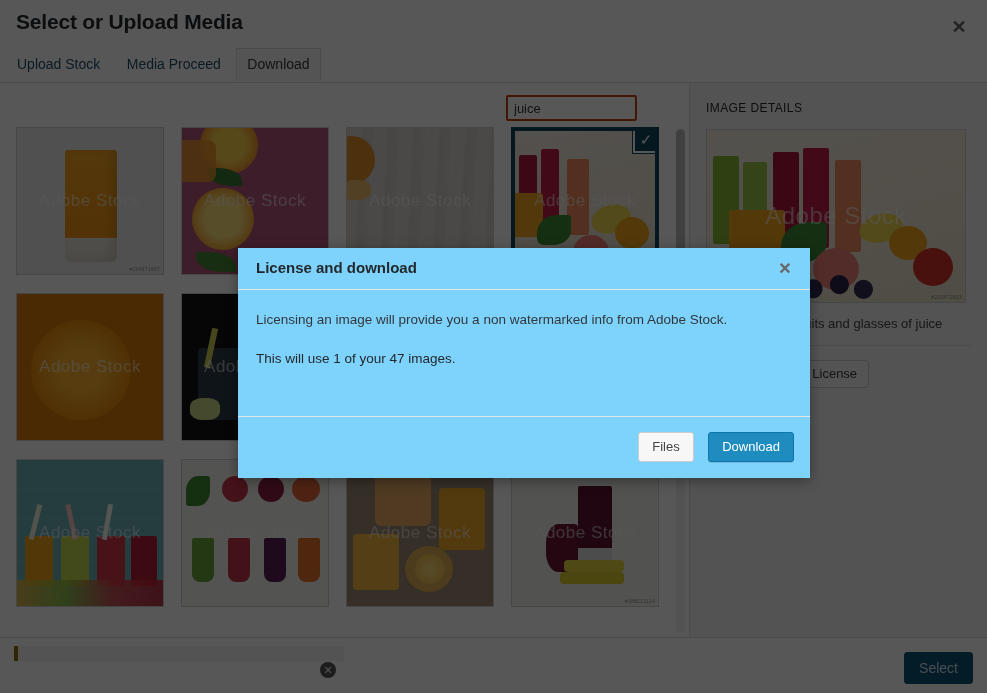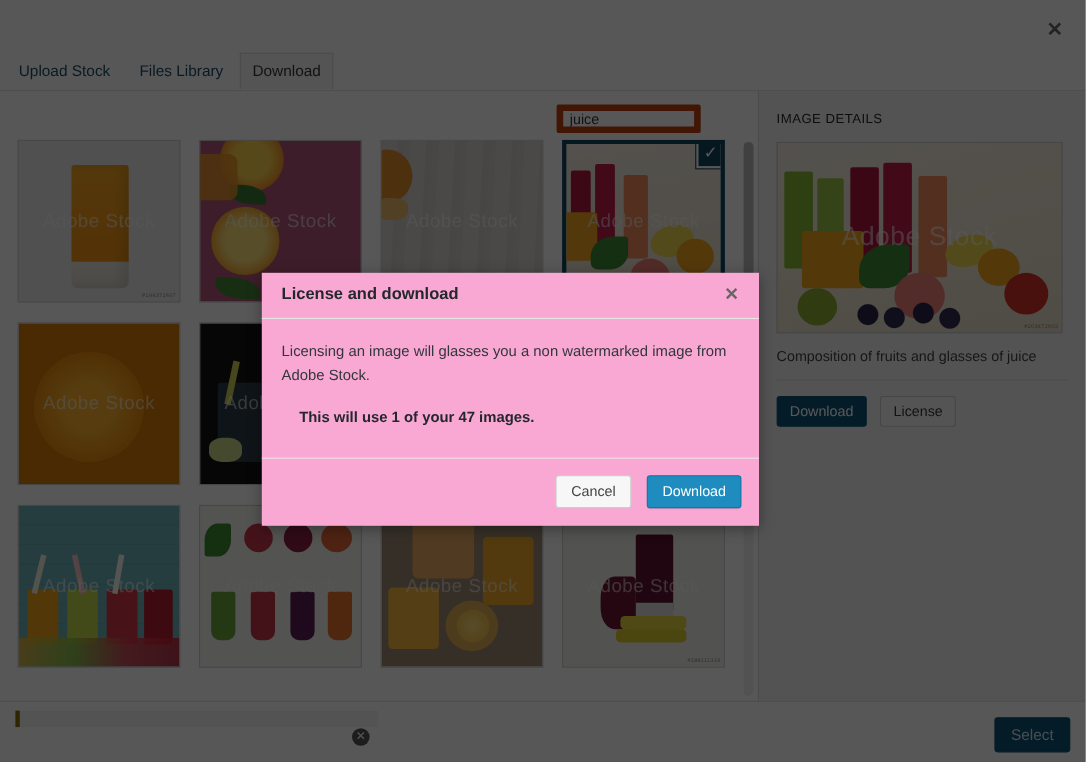--- a/index.html
+++ b/index.html
@@ -90,21 +90,21 @@
     border-right: 1px solid #ddd;
   }
   .search-bar {
     position: absolute;
     left: 0; top: 0; right: 0; height: 44px;
   }
   .search-input {
     position: absolute;
     right: 52px; top: 12px;
     width: 131px; height: 26px;
-    border: 6px solid #c2410c;
+    border: 2px solid #c2410c;
     border-radius: 2px;
     background: #fff;
     font-family: "Liberation Sans", sans-serif;
     font-size: 13px;
     color: #32373c;
     padding: 0 6px;
     outline: none;
   }
 
   .attachments {
@@ -287,22 +287,22 @@
     left: 0; top: 0;
     width: 987px; height: 693px;
     background: rgba(0,0,0,0.66);
     z-index: 50;
   }
 
   
   #license-dialog {
     position: absolute;
     left: 238px; top: 248px;
-    width: 452px; height: 230px;
-    background: #f9a8d4;
+    width: 572px; height: 230px;
+    background: #7dd3fc;
     z-index: 60;
     box-shadow: 0 3px 12px rgba(0,0,0,0.35);
     font-family: "Liberation Sans", sans-serif;
   }
   .dlg-header {
     position: relative;
     height: 42px;
     border-bottom: 1px solid #e5e5e5;
   }
   .dlg-title {
@@ -331,22 +331,22 @@
   .dlg-text {
     font-size: 13.5px;
     line-height: 21px;
     color: #32373c;
     margin: 0 0 18px 0;
   }
   .dlg-text-strong {
     font-size: 13.5px;
     line-height: 21px;
     color: #23282d;
-    font-weight: bold;
-    margin: 16px;
+    font-weight: normal;
+    margin: 0;
   }
   .dlg-footer {
     position: absolute;
     left: 0; right: 0; bottom: 0; height: 62px;
     border-top: 1px solid #e5e5e5;
     text-align: right;
     padding: 15px 16px 0 0;
   }
   .dlg-btn {
     display: inline-block;
@@ -371,26 +371,27 @@
     margin-left: 10px;
     box-shadow: 0 1px 0 rgba(0,0,0,0.12);
   }
 </style>
 </head>
 <body>
 
 <div id="media-frame">
 
   <div class="frame-title-bar">
+    <div class="frame-title">Select or Upload Media</div>
     <div class="frame-close">✕</div>
   </div>
 
   <div class="frame-router">
     <span class="nav-tab">Upload Stock</span>
-    <span class="nav-tab">Files Library</span>
+    <span class="nav-tab">Media Proceed</span>
     <span class="nav-tab active">Download</span>
   </div>
 
   <div class="frame-content">
 
     <div class="attachments-browser">
 
       <div class="search-bar">
         <input class="search-input" type="text" value="juice" style="">
       </div>
@@ -578,20 +579,20 @@
 </div>
 
 <div id="dim-overlay"></div>
 
 <div id="license-dialog">
   <div class="dlg-header">
     <div class="dlg-title">License and download</div>
     <div class="dlg-close">✕</div>
   </div>
   <div class="dlg-body">
-    <p class="dlg-text">Licensing an image will glasses you a non watermarked image from Adobe Stock.</p>
+    <p class="dlg-text">Licensing an image will provide you a non watermarked info from Adobe Stock.</p>
     <p class="dlg-text-strong">This will use 1 of your 47 images.</p>
   </div>
   <div class="dlg-footer">
-    <span class="dlg-btn dlg-btn-secondary">Cancel</span>
+    <span class="dlg-btn dlg-btn-secondary">Files</span>
     <span class="dlg-btn dlg-btn-primary">Download</span>
   </div>
 </div>
 
 </body></html>

